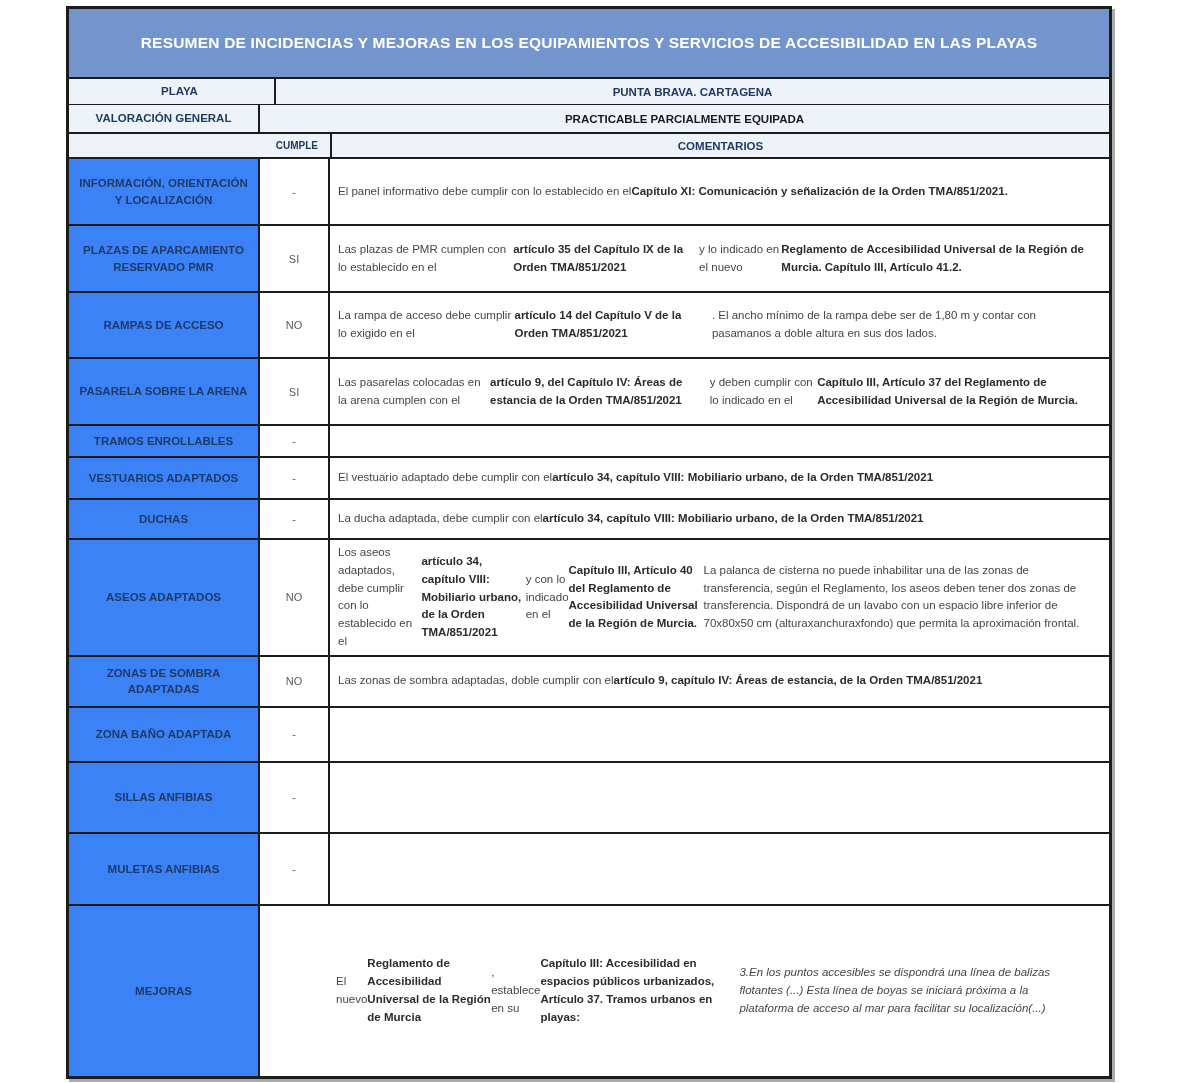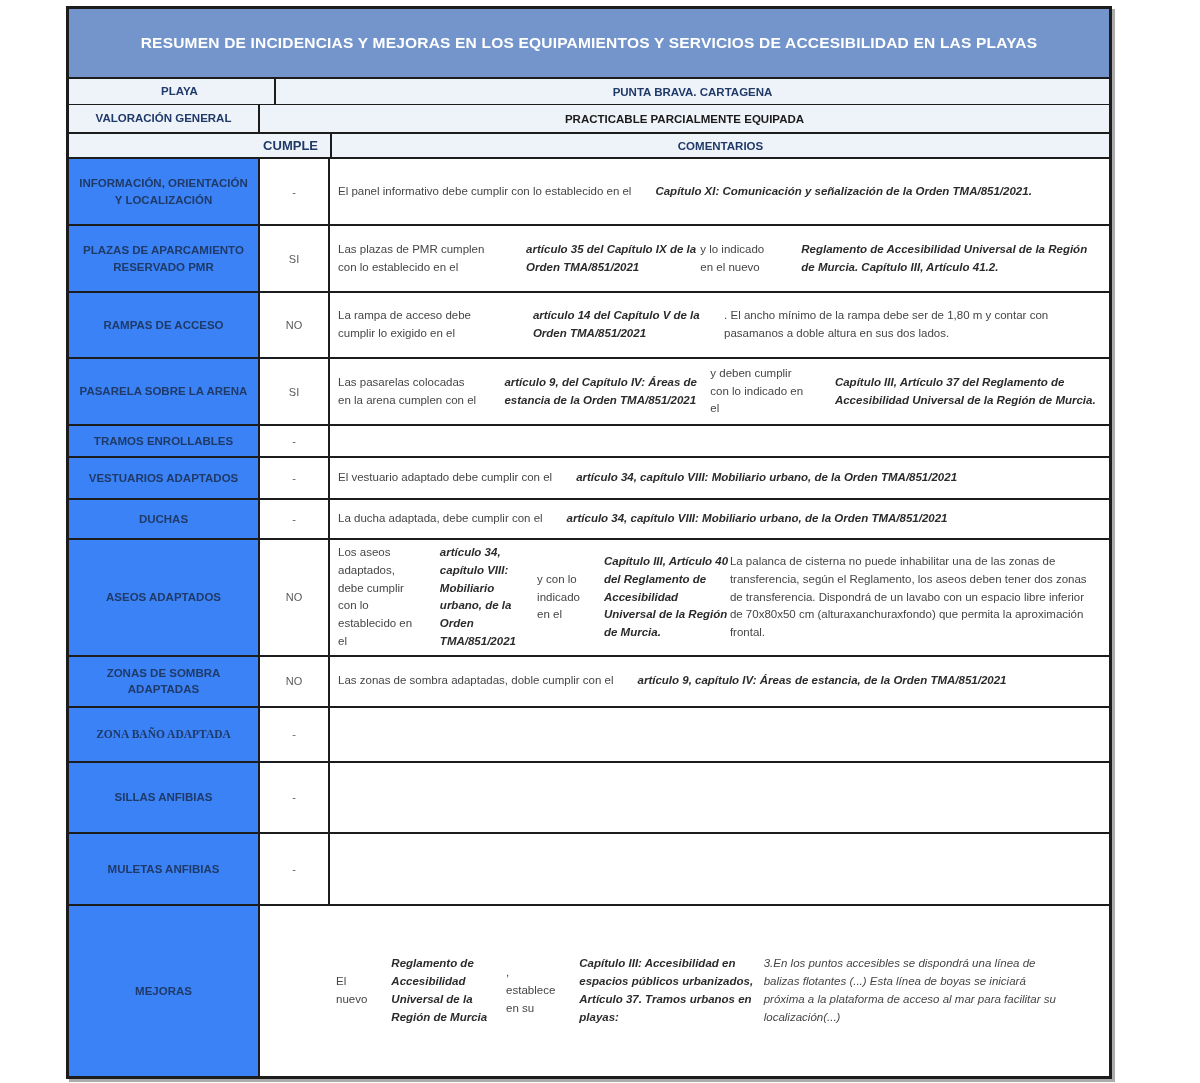--- a/index.html
+++ b/index.html
@@ -37,38 +37,38 @@
     border-right:2px solid #1c1c1c;
     justify-content:center;text-align:center;
     color:#5a5a5a;font-size:11px;
   }
   .comment-cell{
     flex:1 1 auto;background:#ffffff;
     padding:4px 12px 4px 8px;
     color:#454545;font-size:11.5px;line-height:1.55;text-align:left;
   }
   .comment-cell .seg-n{font-style:normal;font-weight:normal;}
-  .comment-cell .seg-bi{font-style:italic;font-weight:bold;color:#2b2b2b;padding-left:24px;}
+  .comment-cell .seg-bi{font-weight:bold;color:#2b2b2b;}
   .comment-cell .seg-i{font-style:italic;font-weight:normal;}
   .meta-row{background:#eef2f9;}
   .playa-row{height:25px;border-bottom:1px solid #1c1c1c;padding-left:16px;}
   .valoracion-row{height:27px;border-bottom:2px solid #1c1c1c;}
   .meta-value{
     flex:1 1 auto;justify-content:center;text-align:right;
     font-weight:bold;font-size:11.5px;background:#eef2f9;
   }
   .meta-value.navy{color:#1f3a68;}
   .meta-value.black{color:#1a1a1a;}
   .meta-label{background:#eef2f9;}
   .header-row{height:23px;border-bottom:2px solid #1c1c1c;background:#eef2f9;}
   .cumple-header{
     width:263px;flex:0 0 263px;background:#eef2f9;
     border-right:2px solid #1c1c1c;
     justify-content:flex-end;padding-right:12px;
-    color:#1f3a68;font-weight:bold;font-size:13px;
+    color:#1f3a68;font-weight:bold;font-size:10px;
   }
   .comentarios-header{
     flex:1 1 auto;background:#eef2f9;
     justify-content:center;
     color:#1f3a68;font-weight:bold;font-size:11.5px;
   }
   .body-row{border-bottom:2px solid #1c1c1c;}
   .mejoras-row{border-bottom:none;}
   .mejoras-comment{padding-left:76px;padding-right:40px;}
 </style>
@@ -179,21 +179,21 @@
   <div class="flexrow body-row" style="min-height: 49px;">
     <div class="cell label-cell">ZONAS DE SOMBRA
 ADAPTADAS</div>
     <div class="cell cumple-cell">NO</div>
     <div class="cell comment-cell">
           <span class="seg-n">Las zonas de sombra adaptadas, doble cumplir con el  </span>
           <span class="seg-bi">artículo 9, capítulo IV: Áreas de estancia, de la Orden TMA/851/2021</span>
         </div>
   </div>
 
-  <div class="flexrow body-row" style="min-height: 53px; font-family: Liberation Serif, serif;">
+  <div class="flexrow body-row" style="min-height: 53px;">
     <div class="cell label-cell">ZONA BAÑO ADAPTADA</div>
     <div class="cell cumple-cell">-</div>
     <div class="cell comment-cell"></div>
   </div>
 
   <div class="flexrow body-row" style="min-height: 69px;">
     <div class="cell label-cell">SILLAS ANFIBIAS</div>
     <div class="cell cumple-cell">-</div>
     <div class="cell comment-cell"></div>
   </div>

